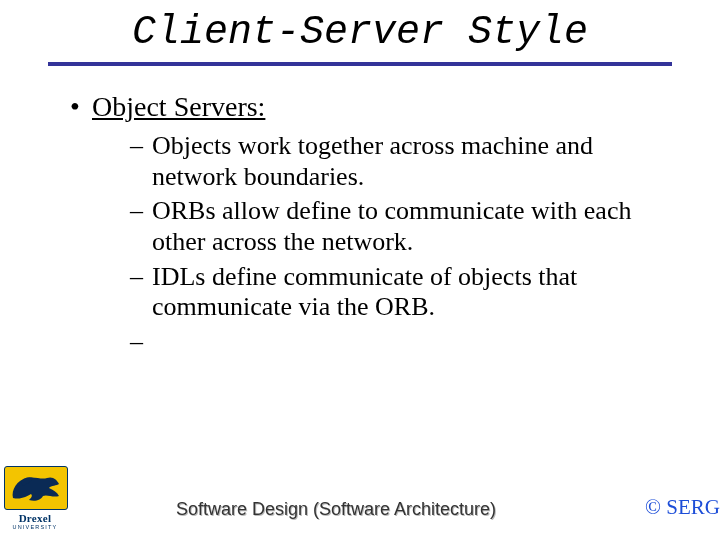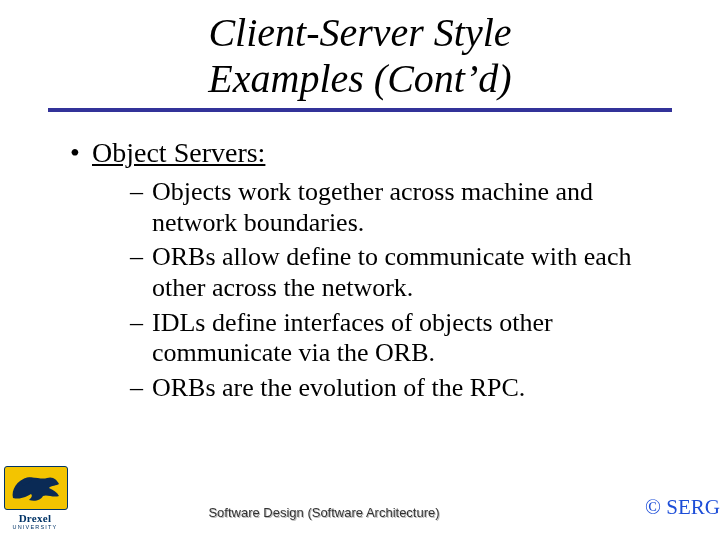--- a/index.html
+++ b/index.html
@@ -17,20 +17,21 @@
     width: 720px;
     height: 540px;
     box-sizing: border-box;
   }
   .title-block {
     text-align: center;
     padding-top: 10px;
     font-style: italic;
     font-size: 40px;
     line-height: 1.15;
+    font-family: Liberation Mono, monospace;
   }
   .title-underline {
     margin: 6px 48px 0 48px;
     height: 4px;
     background: #333399;
   }
   .content {
     padding: 24px 40px 0 40px;
     font-size: 28px;
     line-height: 1.18;
@@ -98,71 +99,69 @@
     margin-top: 2px;
   }
   .logo-sub {
     font-family: Arial, sans-serif;
     font-size: 5.5px;
     letter-spacing: 1.2px;
     color: #003366;
   }
   .footer-center {
     position: absolute;
-    left: 0;
+    left: 12px;
     width: 648px;
     bottom: 12px;
     text-align: center;
     font-family: Arial, Helvetica, sans-serif;
-    font-size: 13px;
+    font-size: 18px;
     color: #333333;
     text-shadow: 1px 1px 0 #bbbbbb;
   }
   .footer-right {
     position: absolute;
     right: 0px;
     bottom: 12px;
     font-family: "Times New Roman", serif;
     font-size: 21px;
     color: #1d4ed8;
   }
 </style>
 </head>
 <body>
 
 <div class="slide">
 
   <div class="title-block">
     <div>Client-Server Style</div>
-    <div>Examples (Cont’d)</div>
   </div>
   <div class="title-underline"></div>
 
   <div class="content">
     <div class="bullet-l1">
       <div class="dot">•</div>
       <div class="txt">Object Servers:</div>
     </div>
 
     <div class="sub-list">
       <div class="bullet-l2">
         <div class="dash">–</div>
         <div>Objects work together across machine and network boundaries.</div>
       </div>
       <div class="bullet-l2">
         <div class="dash">–</div>
         <div>ORBs allow define to communicate with each other across the network.</div>
       </div>
       <div class="bullet-l2">
         <div class="dash">–</div>
-        <div>IDLs define interfaces of objects other communicate via the ORB.</div>
+        <div>IDLs define communicate of objects that communicate via the ORB.</div>
       </div>
       <div class="bullet-l2">
         <div class="dash">–</div>
-        <div>ORBs are the evolution of the RPC.</div>
       </div>
     </div>
   </div>
 
   <div class="footer">
     <div class="logo">
       <div class="logo-box">
         <svg width="58" height="40" viewBox="0 0 58 40">
           <path d="M6 30 C4 22 10 12 20 10 C28 8 34 12 40 10 C46 8 50 12 52 16 C50 18 44 17 42 20 C46 22 50 24 52 28 C46 30 40 26 36 28 C34 32 28 34 22 32 C24 30 26 28 24 26 C20 28 14 32 6 30 Z" fill="#0a2a55"></path>
           <path d="M14 14 C16 10 22 8 26 10 C24 14 20 16 16 18 Z" fill="#0a2a55"></path>

